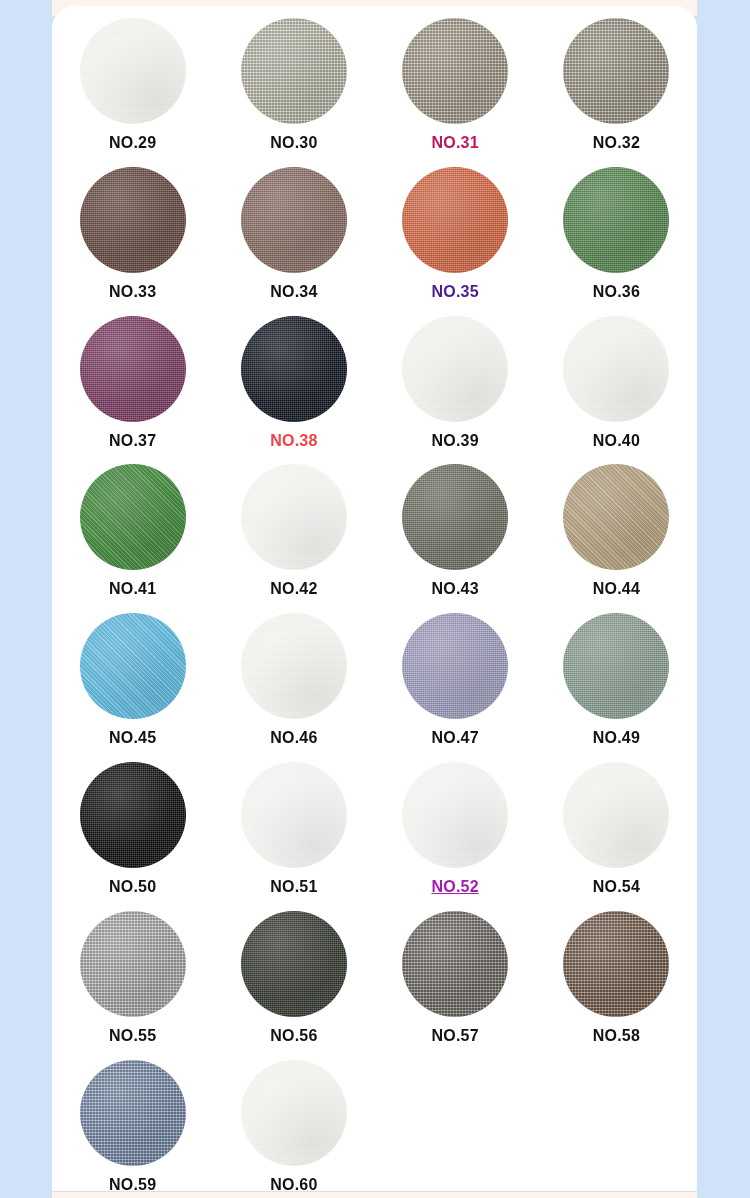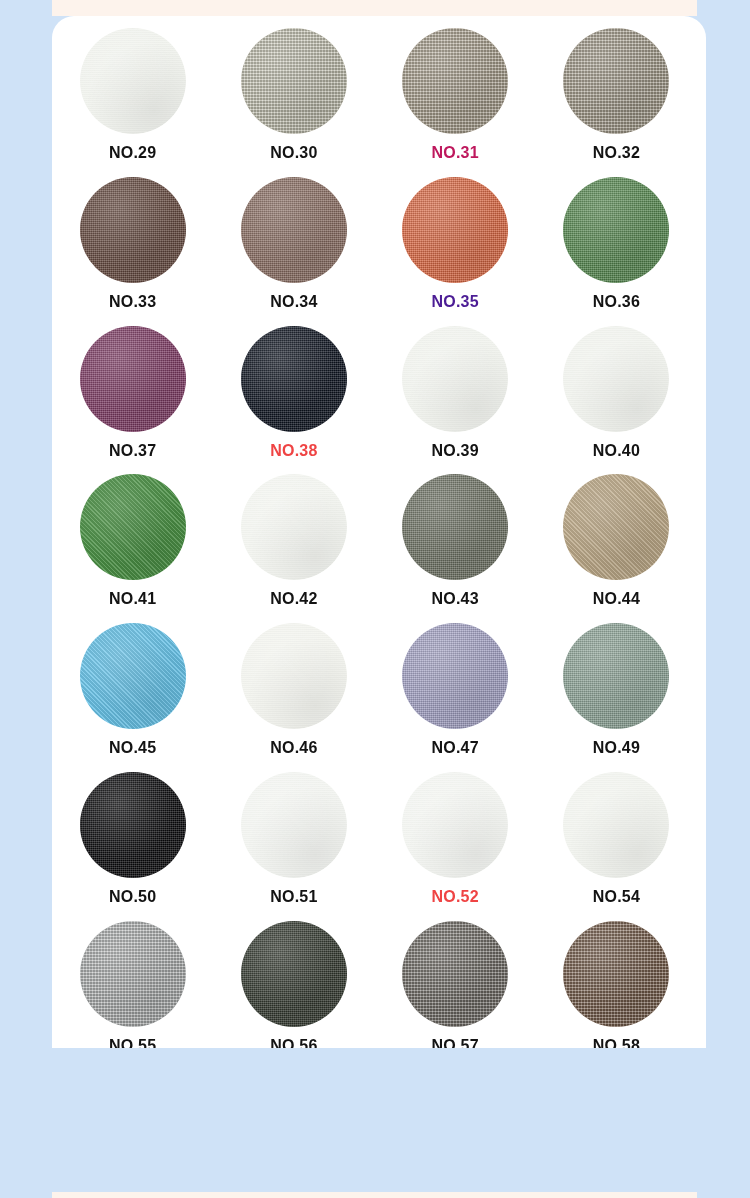--- a/index.html
+++ b/index.html
@@ -36,27 +36,26 @@
     right: 53px;
     bottom: 0;
     height: 6px;
     background: #fdf3ec;
   }
 
   
   #card {
     position: absolute;
     left: 52px;
-    top: 16px;
+    top: 6px;
     width: 645px;
-    height: 1032px;
+    height: 1185px;
     background: #ffffff;
     border-radius: 22px 22px 0 0;
     overflow: hidden;
-    padding-left: 9px;
   }
 
   #swatch-grid {
     position: absolute;
     left: 0;
     top: 0;
     width: 645px;
     display: grid;
     grid-template-columns: repeat(4, 1fr);
     grid-auto-rows: 148.8px;
@@ -305,21 +304,21 @@
             <div class="weave"></div>
             <div class="shade"></div>
           </div>
           <div class="swatch-label" style="color: rgb(19, 19, 19);">NO.51</div>
         </div>
         <div class="swatch-cell">
           <div class="swatch-disc plain" style="background-color: rgb(244, 246, 242);">
             <div class="weave"></div>
             <div class="shade"></div>
           </div>
-          <div class="swatch-label" style="color: #ef4444;">NO.52</div>
+          <div class="swatch-label" style="color: #a21caf; text-decoration: underline;">NO.52</div>
         </div>
         <div class="swatch-cell">
           <div class="swatch-disc plain" style="background-color: rgb(243, 245, 240);">
             <div class="weave"></div>
             <div class="shade"></div>
           </div>
           <div class="swatch-label" style="color: rgb(19, 19, 19);">NO.54</div>
         </div>
         <div class="swatch-cell">
           <div class="swatch-disc linen" style="background-color: rgb(181, 184, 184);">

